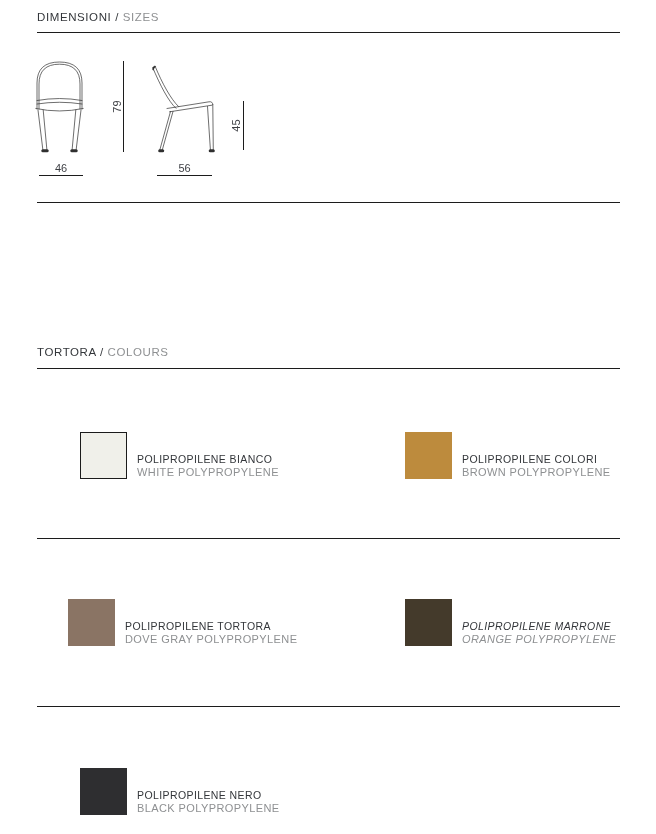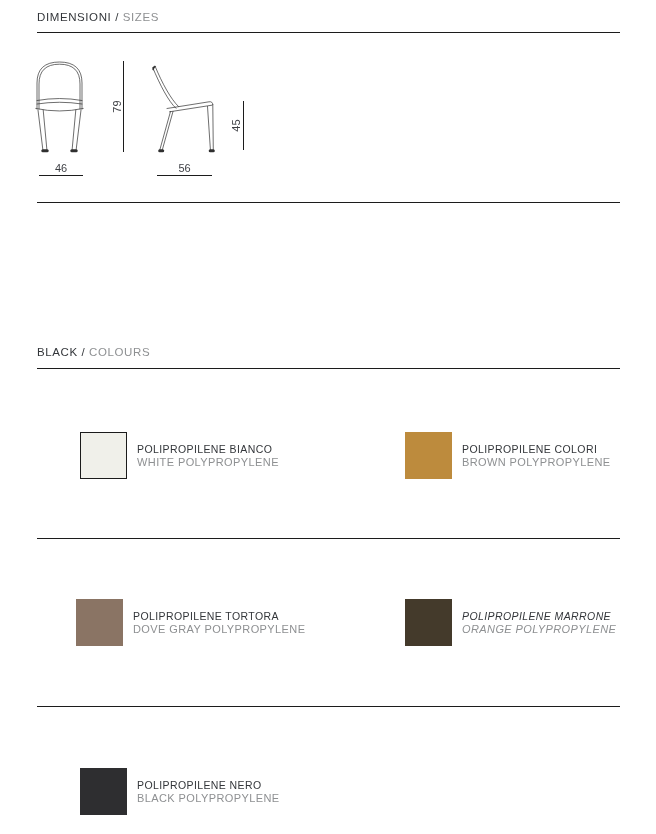--- a/index.html
+++ b/index.html
@@ -36,21 +36,21 @@
     color: #8e9092;
   }
   .diagram {
     position: absolute;
     left: 30px;
     top: 55px;
   }
   .swatch-cell {
     position: absolute;
     display: flex;
-    align-items: center;
+    align-items: flex-end;
     width: 290px;
     height: 47px;
     padding-left: 44px;
   }
   .swatch {
     width: 47px;
     height: 47px;
     box-sizing: border-box;
     flex: 0 0 47px;
   }
@@ -120,41 +120,41 @@
       <text x="31" y="117" text-anchor="middle">46</text>
       <text x="154.5" y="117" text-anchor="middle">56</text>
       <text x="91" y="51.5" text-anchor="middle" transform="rotate(-90 91 51.5)">79</text>
       <text x="210" y="70.5" text-anchor="middle" transform="rotate(-90 210 70.5)">45</text>
     </g>
   </svg>
 
   <div class="rule" style="top:202px"></div>
 
   <h2 class="sec-heading" style="top:346px">
-    <span class="h-dark">BLACK /</span>
+    <span class="h-dark">TORTORA /</span>
     <span class="h-light">COLOURS</span>
   </h2>
   <div class="rule" style="top:368px"></div>
 
   <div id="swatch-grid">
       <div class="swatch-cell" style="top: 432px; left: 36px;">
     <div class="swatch" style="background: rgb(240, 240, 234); border: 1px solid rgb(27, 27, 27);"></div>
     <div class="swatch-labels">
       <div class="label-it">POLIPROPILENE BIANCO</div>
       <div class="label-en">WHITE POLYPROPYLENE</div>
     </div>
   </div>
       <div class="swatch-cell" style="top: 432px; left: 361px;">
     <div class="swatch" style="background: rgb(189, 139, 61);"></div>
     <div class="swatch-labels">
       <div class="label-it">POLIPROPILENE COLORI</div>
       <div class="label-en">BROWN POLYPROPYLENE</div>
     </div>
   </div>
-      <div class="swatch-cell" style="top: 599px; left: 32px;">
+      <div class="swatch-cell" style="top: 599px; left: 24px;">
     <div class="swatch" style="background: rgb(138, 116, 100);"></div>
     <div class="swatch-labels">
       <div class="label-it">POLIPROPILENE TORTORA</div>
       <div class="label-en">DOVE GRAY POLYPROPYLENE</div>
     </div>
   </div>
       <div class="swatch-cell" style="top: 599px; left: 361px; font-style: italic;">
     <div class="swatch" style="background: rgb(68, 58, 43);"></div>
     <div class="swatch-labels">
       <div class="label-it">POLIPROPILENE MARRONE</div>

